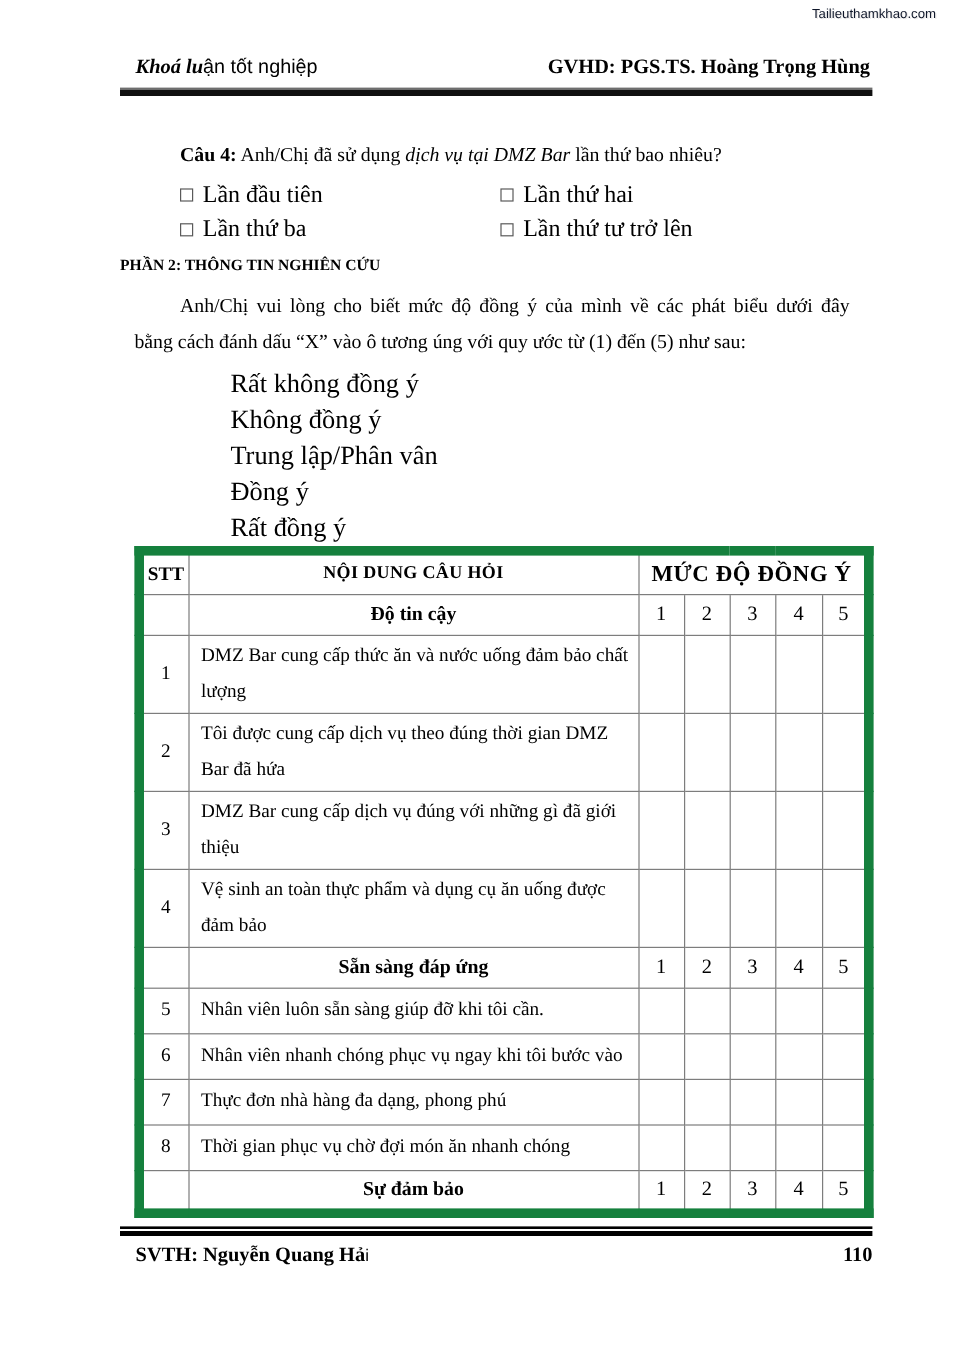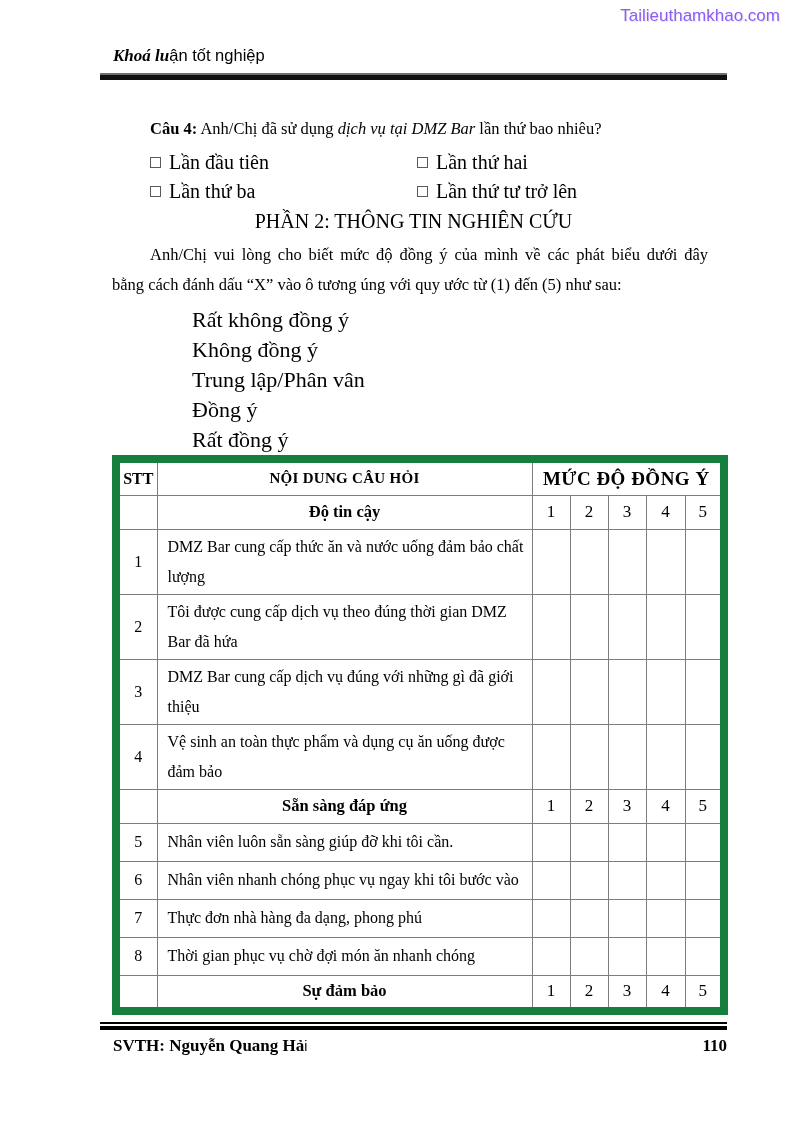--- a/index.html
+++ b/index.html
@@ -9,21 +9,21 @@
     width:794px; height:1123px;
     background:#ffffff;
     color:#000;
     font-family:"Liberation Serif","DejaVu Serif",serif;
     overflow:hidden;
     margin:0 auto;
   }
   .watermark {
     position:absolute; top:6px; right:14px;
     font-family:"Liberation Sans","DejaVu Sans",sans-serif;
-    font-size:17px; color:#8b5cf6;
+    font-size:11px; color:#0f172a;
     text-shadow:1px 1px 0 #eceaea;
   }
   .content { position:absolute; left:100px; top:0; width:627px; }
 
   
   .header-row {
     display:flex; justify-content:space-between; align-items:baseline;
     padding:46px 2px 0 13px; height:66px;
   }
   .doc-title { font-size:17px; }
@@ -43,21 +43,21 @@
   .options { margin:9px 0 0 50px; }
   .opt-row { display:flex; height:30px; align-items:center; }
   .opt-row:first-child { height:28px; }
   .option { display:flex; align-items:center; width:267px; font-size:20px; }
   .cbx {
     display:inline-block; width:11px; height:11px;
     border:1px solid #5a5a5a; margin-right:8px; background:#fff;
   }
 
   
-  .part2-heading { margin-top:4px; text-align:center; font-weight:normal; font-size:20px; line-height:22px; }
+  .part2-heading { margin-top:4px; text-align:left; font-weight:bold; font-size:13px; line-height:22px; }
   .intro { margin-top:8px; padding-left:12px; width:608px; font-size:16.5px; line-height:30px; }
   .intro .l1 { text-indent:38px; text-align:justify; text-align-last:justify; }
   .scale-legend { margin:5px 0 0 92px; }
   .scale-legend li { list-style:none; font-weight:normal; font-size:22px; line-height:30px; }
 
   
   table.survey {
     margin:0 0 0 12px; width:608px;
     border-collapse:collapse; table-layout:fixed;
     border:8px solid #15803d;
@@ -92,20 +92,21 @@
 <body>
 
 <div class="page">
 
   <div class="watermark">Tailieuthamkhao.com</div>
 
   <div class="content">
 
     <div class="header-row">
       <div class="doc-title"><span class="t-italic">Khoá lu</span><span class="t-rest">ận tốt nghiệp</span></div>
+      <div class="supervisor">GVHD: PGS.TS. Hoàng Trọng Hùng</div>
     </div>
     <div class="header-rule"></div>
 
     <div class="q4"><span class="b">Câu 4:</span><span> Anh/Chị đã sử dụng </span><span class="i">dịch vụ tại DMZ Bar</span><span> lần thứ bao nhiêu?</span></div>
 
     <div class="options">
       <div class="opt-row">
         <div class="option">
           <span class="cbx"></span>
           <span>Lần đầu tiên</span>

